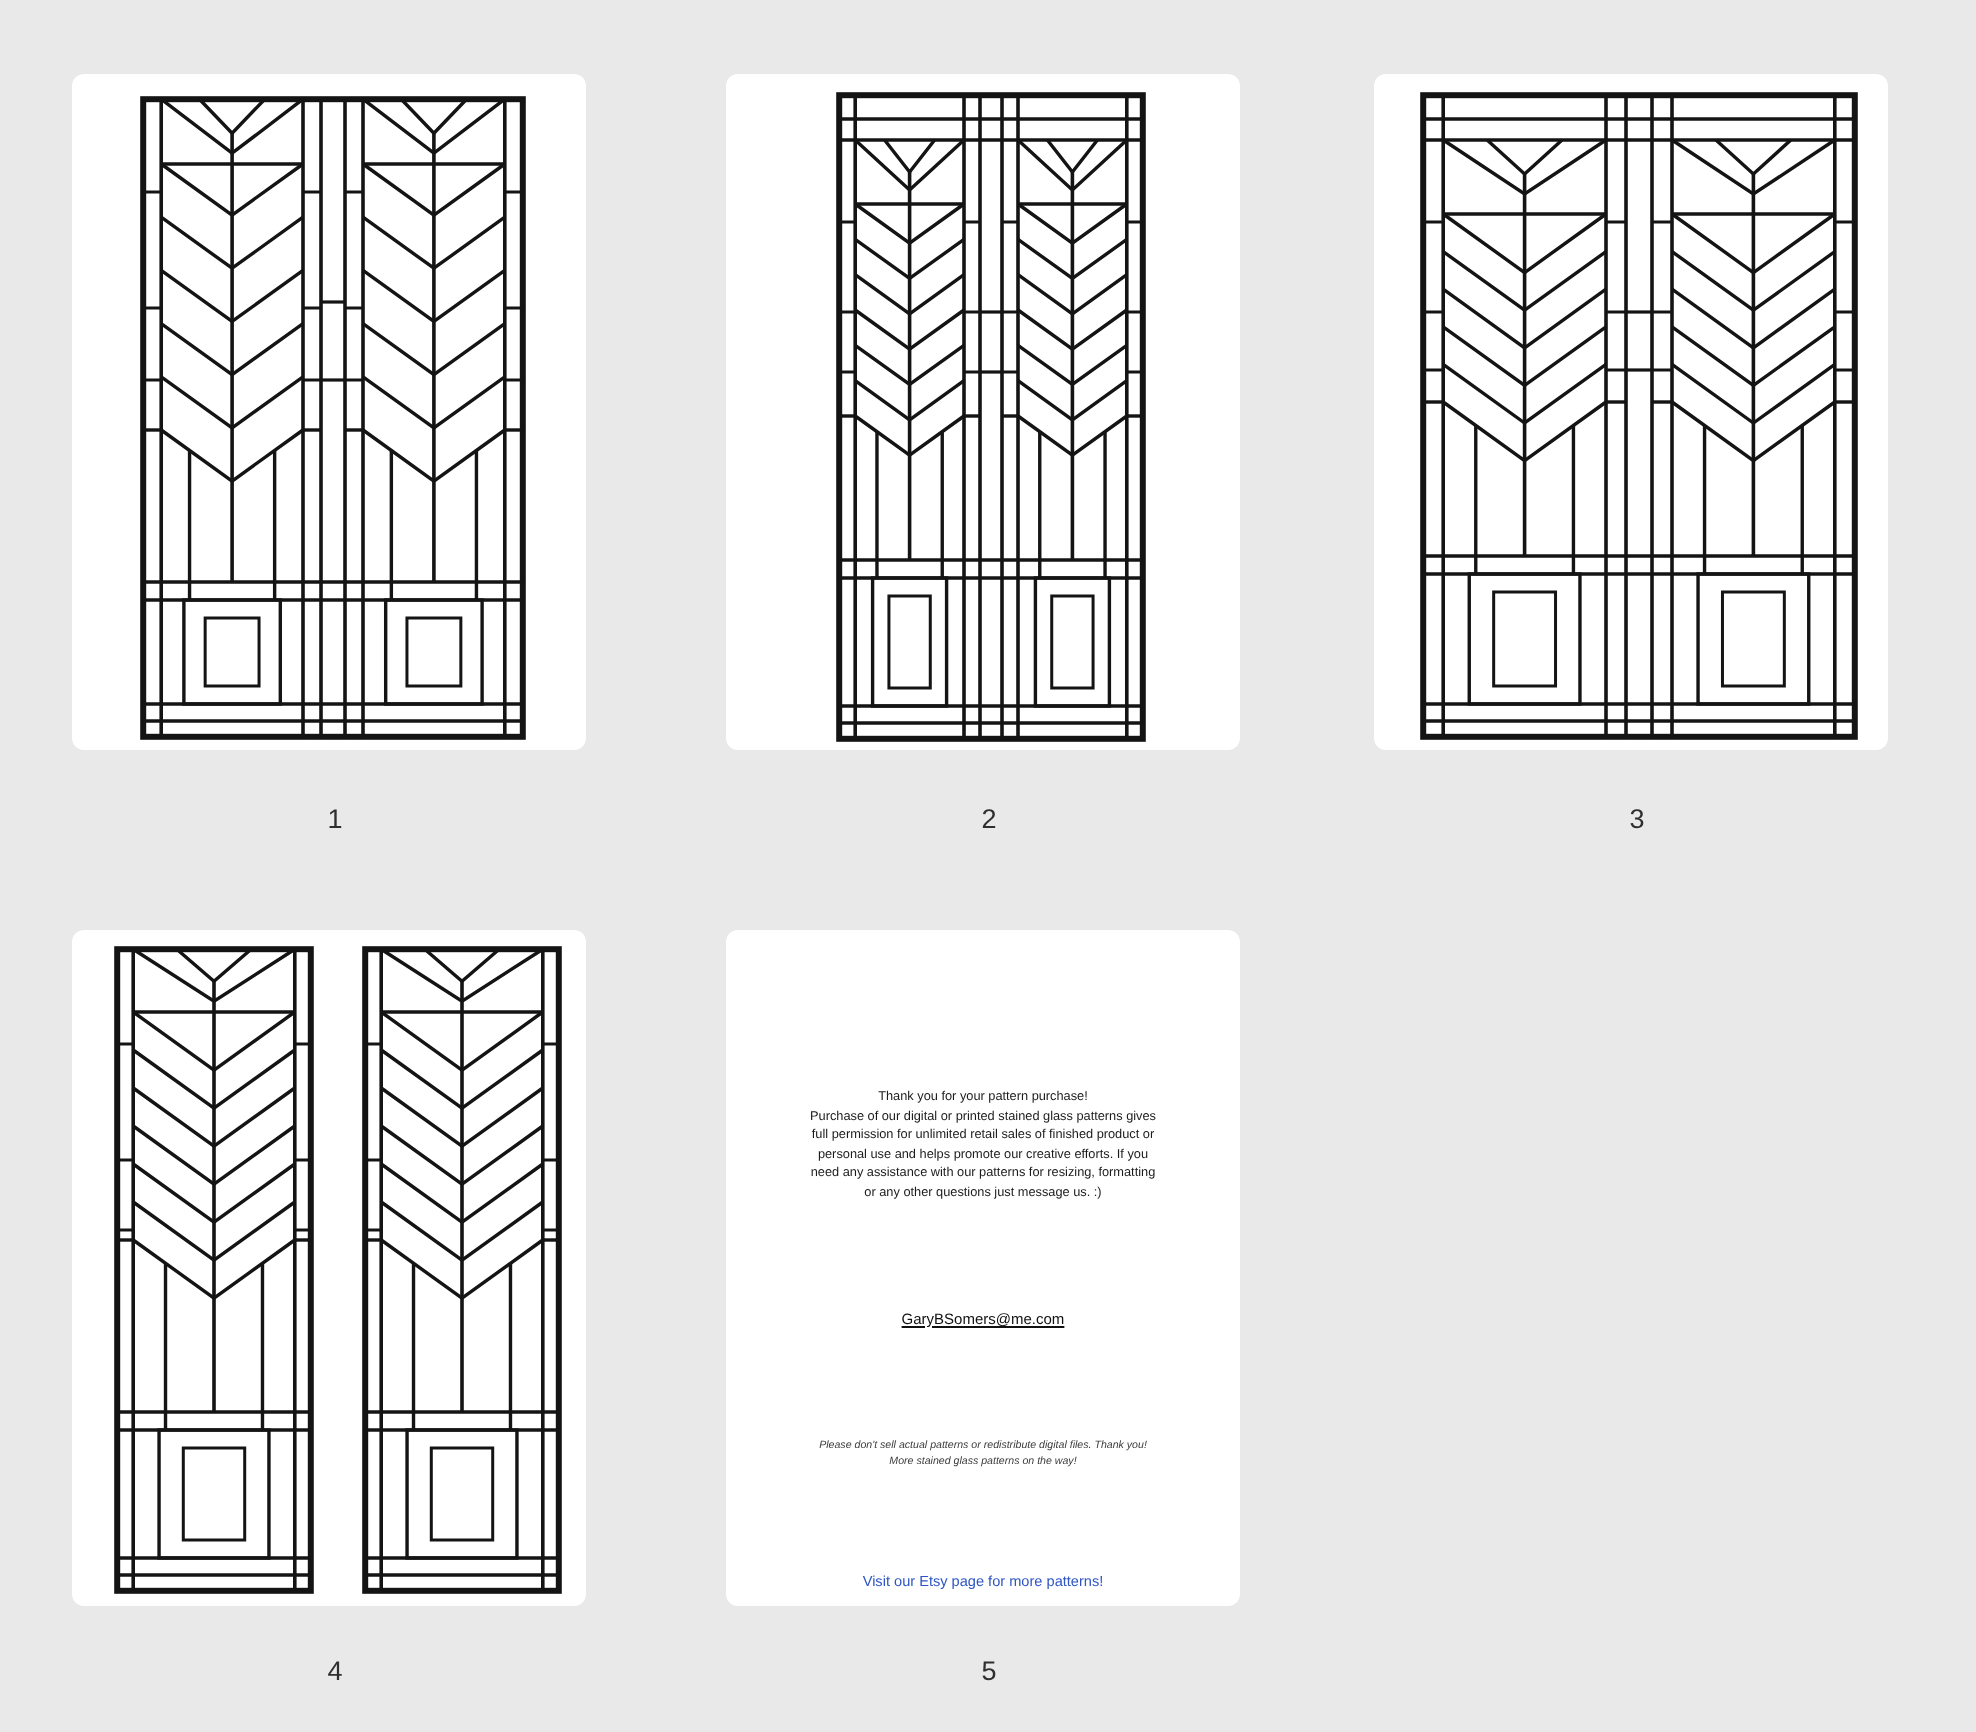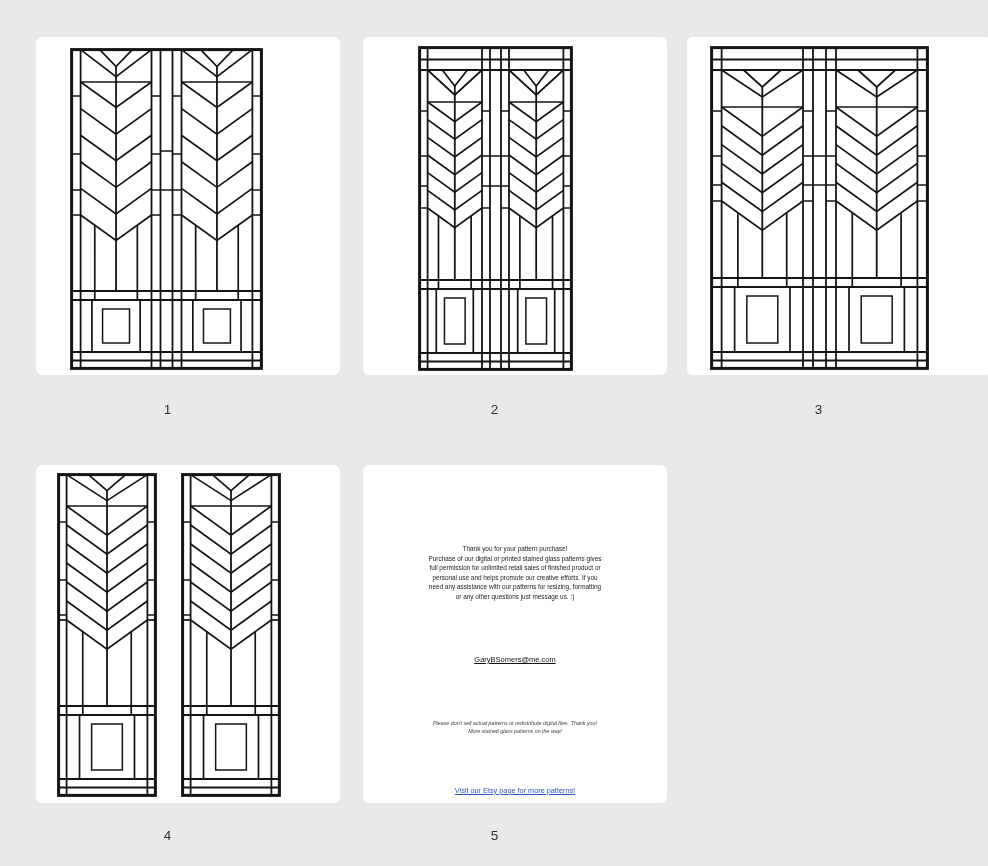--- a/index.html
+++ b/index.html
@@ -3,35 +3,35 @@
 <meta charset="utf-8">
 <style>
   html,body{margin:0;padding:0;}
   body{
     width:988px;height:866px;position:relative;
     background:#e9e9e9;
     font-family:"Liberation Sans", sans-serif;
     overflow:hidden;
   }
   .card{
-    position:absolute;width:304px;height:338px;
+    position:absolute;width:257px;height:338px;
     background:#ffffff;border-radius:6px;overflow:hidden;gap:44px;
   }
   .pattern-svg{position:absolute;display:block;}
   .page-num{
     position:absolute;width:263px;text-align:center;
     font-size:13.5px;color:#2f2f2f;
   }
   
   .info{display:flex;flex-direction:column;align-items:center;text-align:center;color:#1b1b1b;}
   .logo{margin-top:21px;width:53px;height:53px;}
   .para{margin-top:14px;font-size:6.4px;line-height:9.6px;white-space:nowrap;}
   .email{margin-top:9px;font-size:7.5px;text-decoration:underline;color:#111;}
   .note{margin-top:11px;font-style:italic;font-size:5.3px;line-height:8.2px;color:#3c3c3c;white-space:nowrap;}
-  .etsy{margin-top:7px;font-size:7.3px;text-decoration:underline;}
+  .etsy{margin-top:7px;font-size:7.3px;}
   .note2{margin-top:2px;font-style:italic;font-size:5.3px;line-height:8.2px;color:#3c3c3c;white-space:nowrap;}
   .print{margin-top:13px;font-size:5.6px;line-height:8.8px;white-space:nowrap;}
   .qr{margin-top:5px;width:31px;height:31px;}
 </style>
 </head>
 <body>
 
 <div class="card" style="left:36px;top:37px;">
   <svg id="pat1" class="pattern-svg" style="left:34px;top:11px;" width="193" height="322">
       <rect x="1.6" y="1.6" width="189.8" height="318.79999999999995" fill="none" stroke="#141414" stroke-width="3"></rect>

